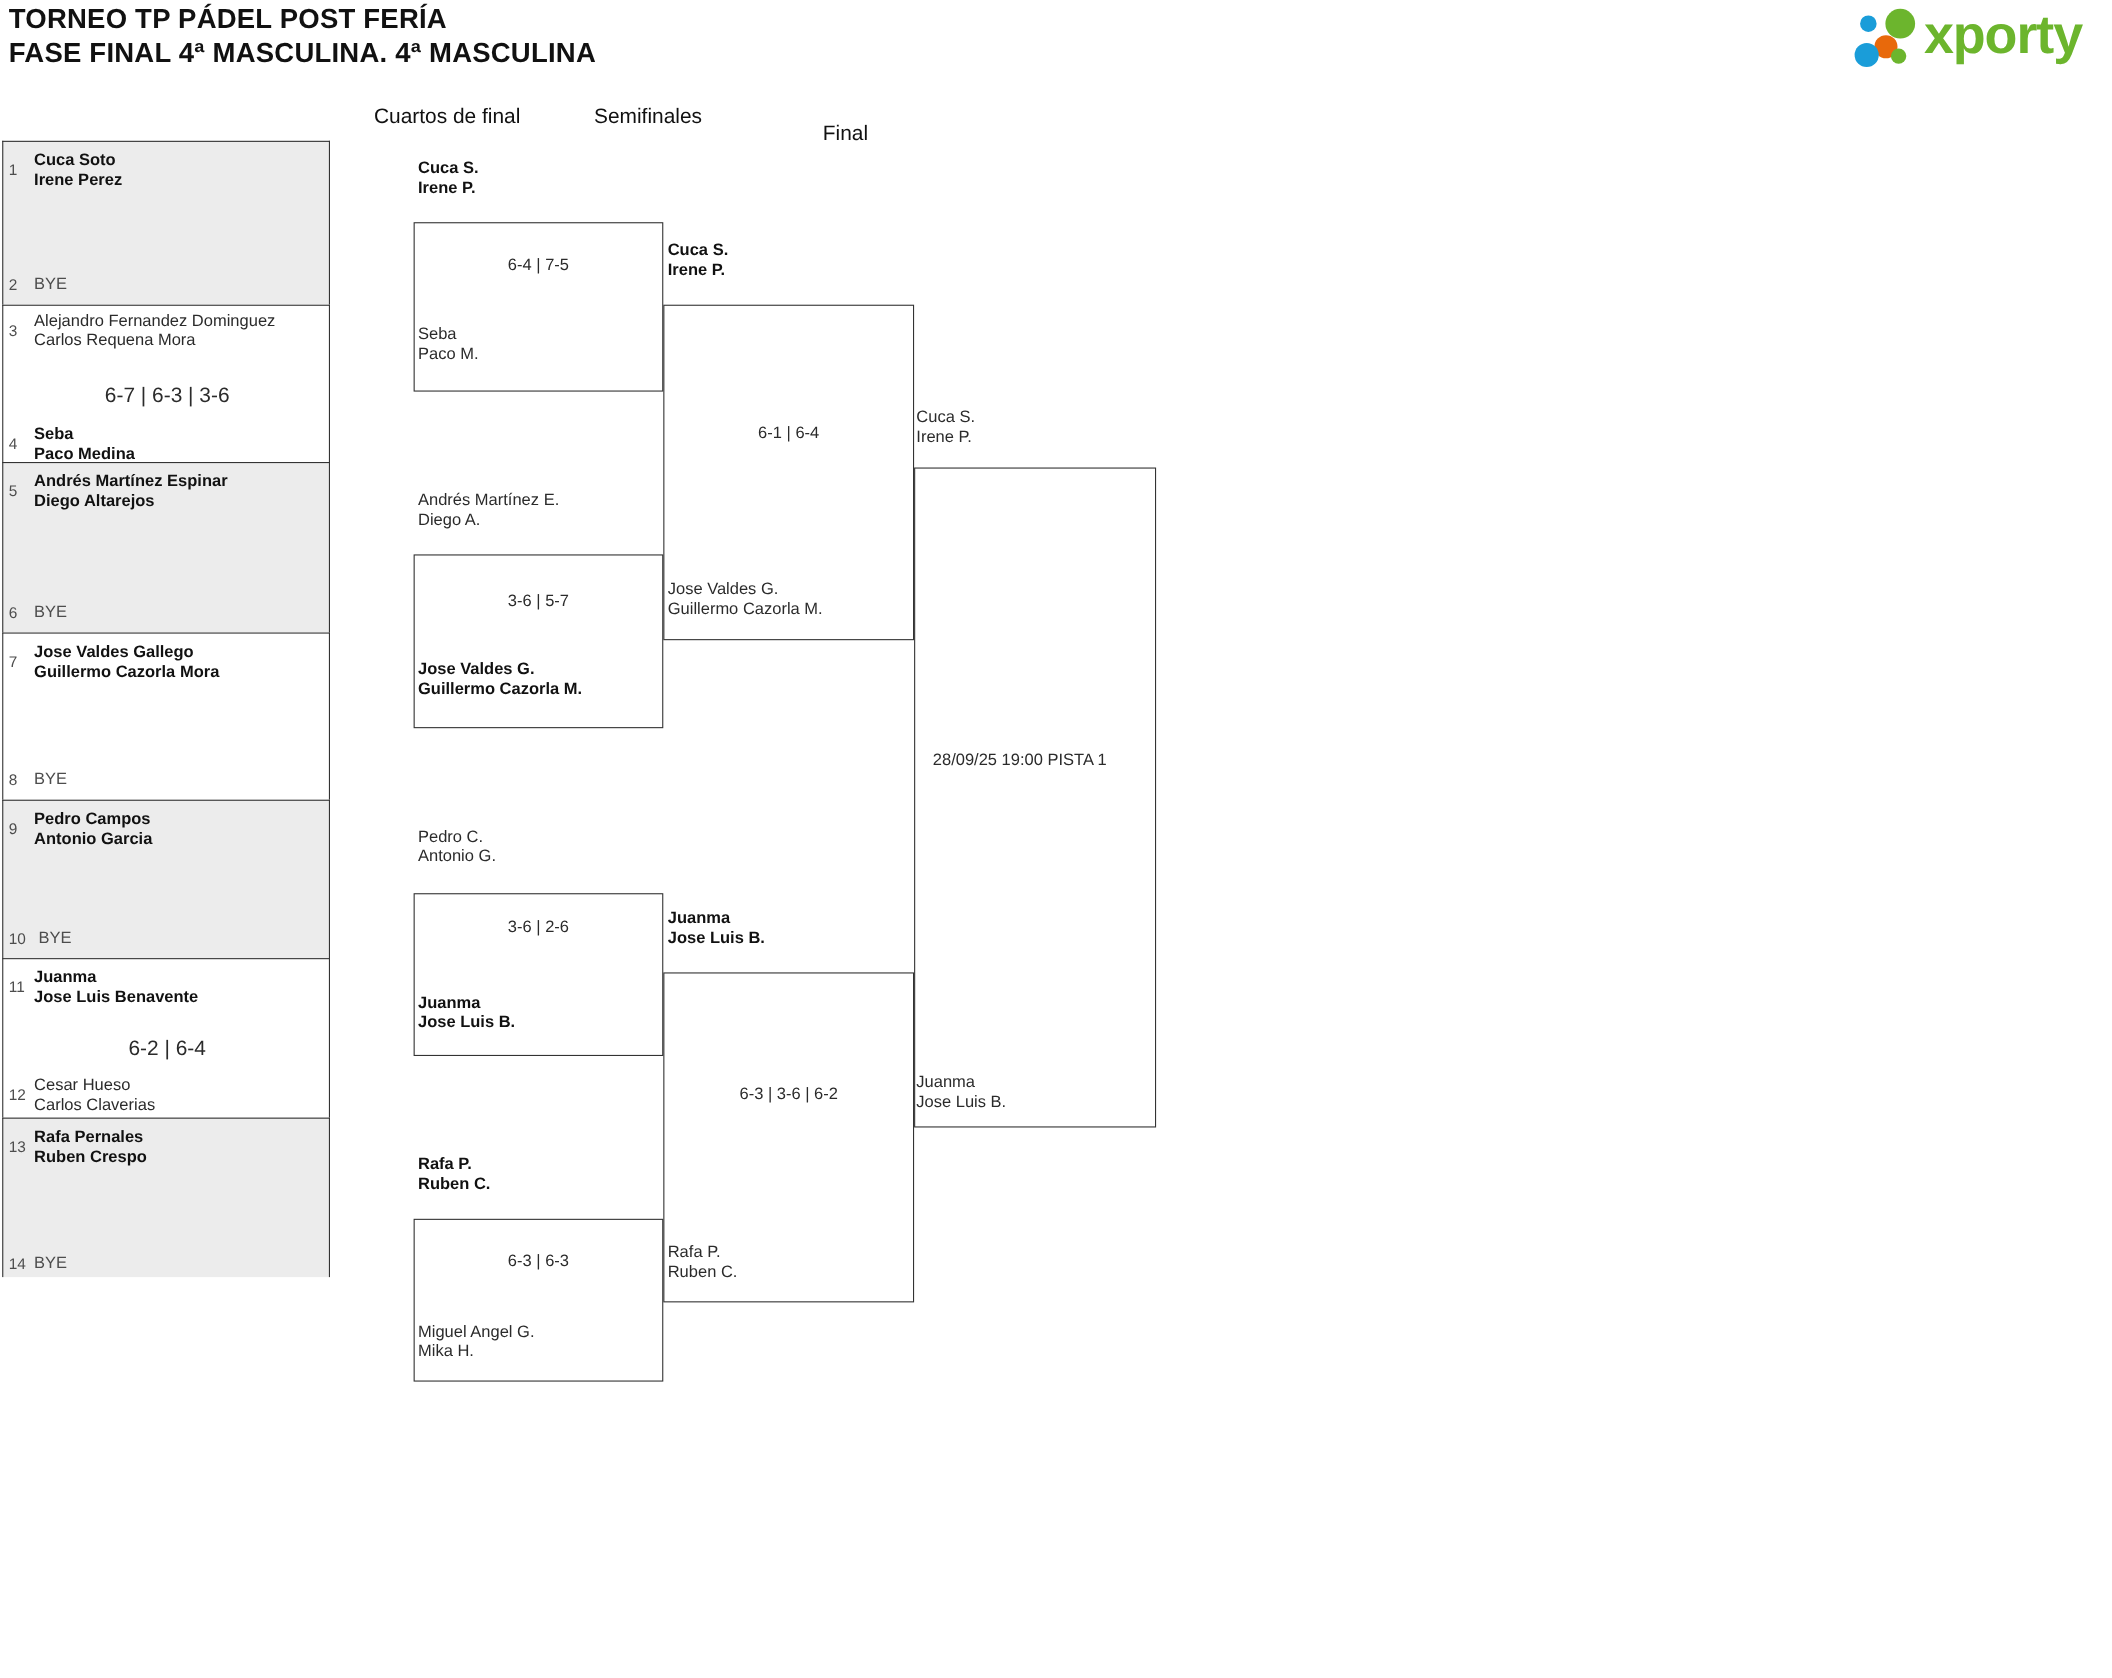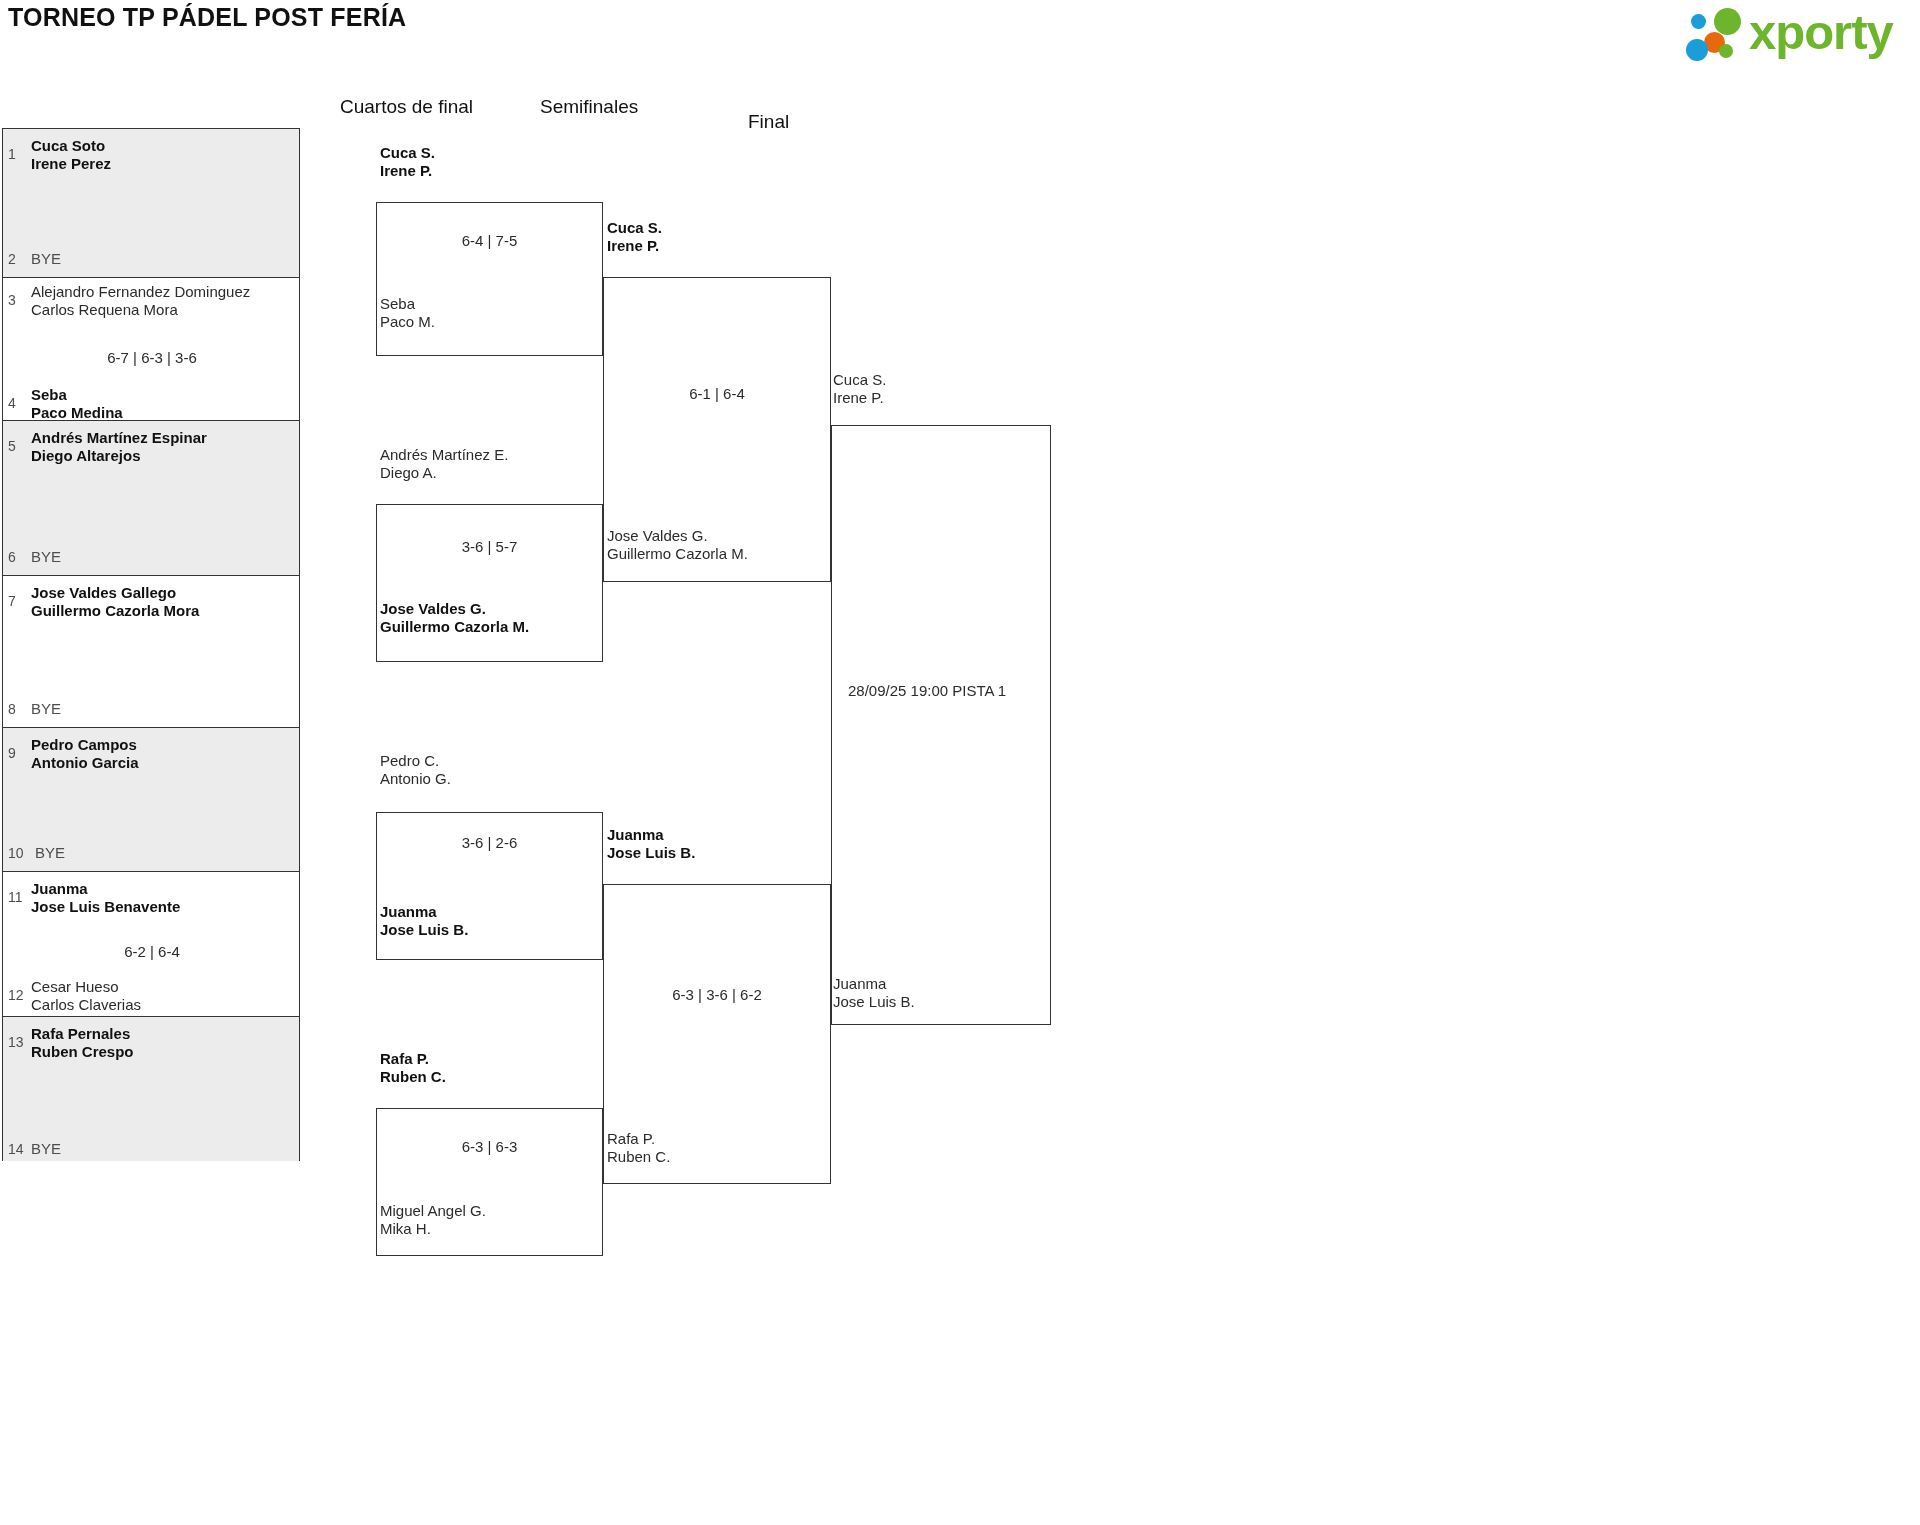--- a/index.html
+++ b/index.html
@@ -71,21 +71,21 @@
   }
   .team {
     position: absolute; left: 28px;
     font-size: 15px; line-height: 18px; color: #2b2b2b;
     white-space: nowrap;
   }
   .team.win { font-weight: bold; color: #111111; }
   .team.bye { font-size: 15px; color: #4d4d4d; }
   .r1-score {
     position: absolute;
-    font-size: 15px; color: #2b2b2b; text-align: center;
+    font-size: 19px; color: #2b2b2b; text-align: center;
     width: 298px; left: 0;
   }
 
   
   .match-box {
     position: absolute;
     border: 1px solid #333333;
     box-sizing: border-box;
     background: transparent;
   }
@@ -104,20 +104,21 @@
   .final-info {
     position: absolute;
     font-size: 15px; color: #2b2b2b; white-space: nowrap;
   }
 </style>
 </head>
 <body>
 
 <div id="header">
   <div class="title-line" id="title-1">TORNEO TP PÁDEL POST FERÍA</div>
+  <div class="title-line" id="title-2">FASE FINAL 4ª MASCULINA. 4ª MASCULINA</div>
 
   <div id="logo">
     <div id="logo-dots">
       <span class="dot" id="dot-blue-sm"></span>
       <span class="dot" id="dot-orange"></span>
       <span class="dot" id="dot-green-lg"></span>
       <span class="dot" id="dot-blue-lg"></span>
       <span class="dot" id="dot-green-sm"></span>
     </div>
     <div id="logo-text">xporty</div>

